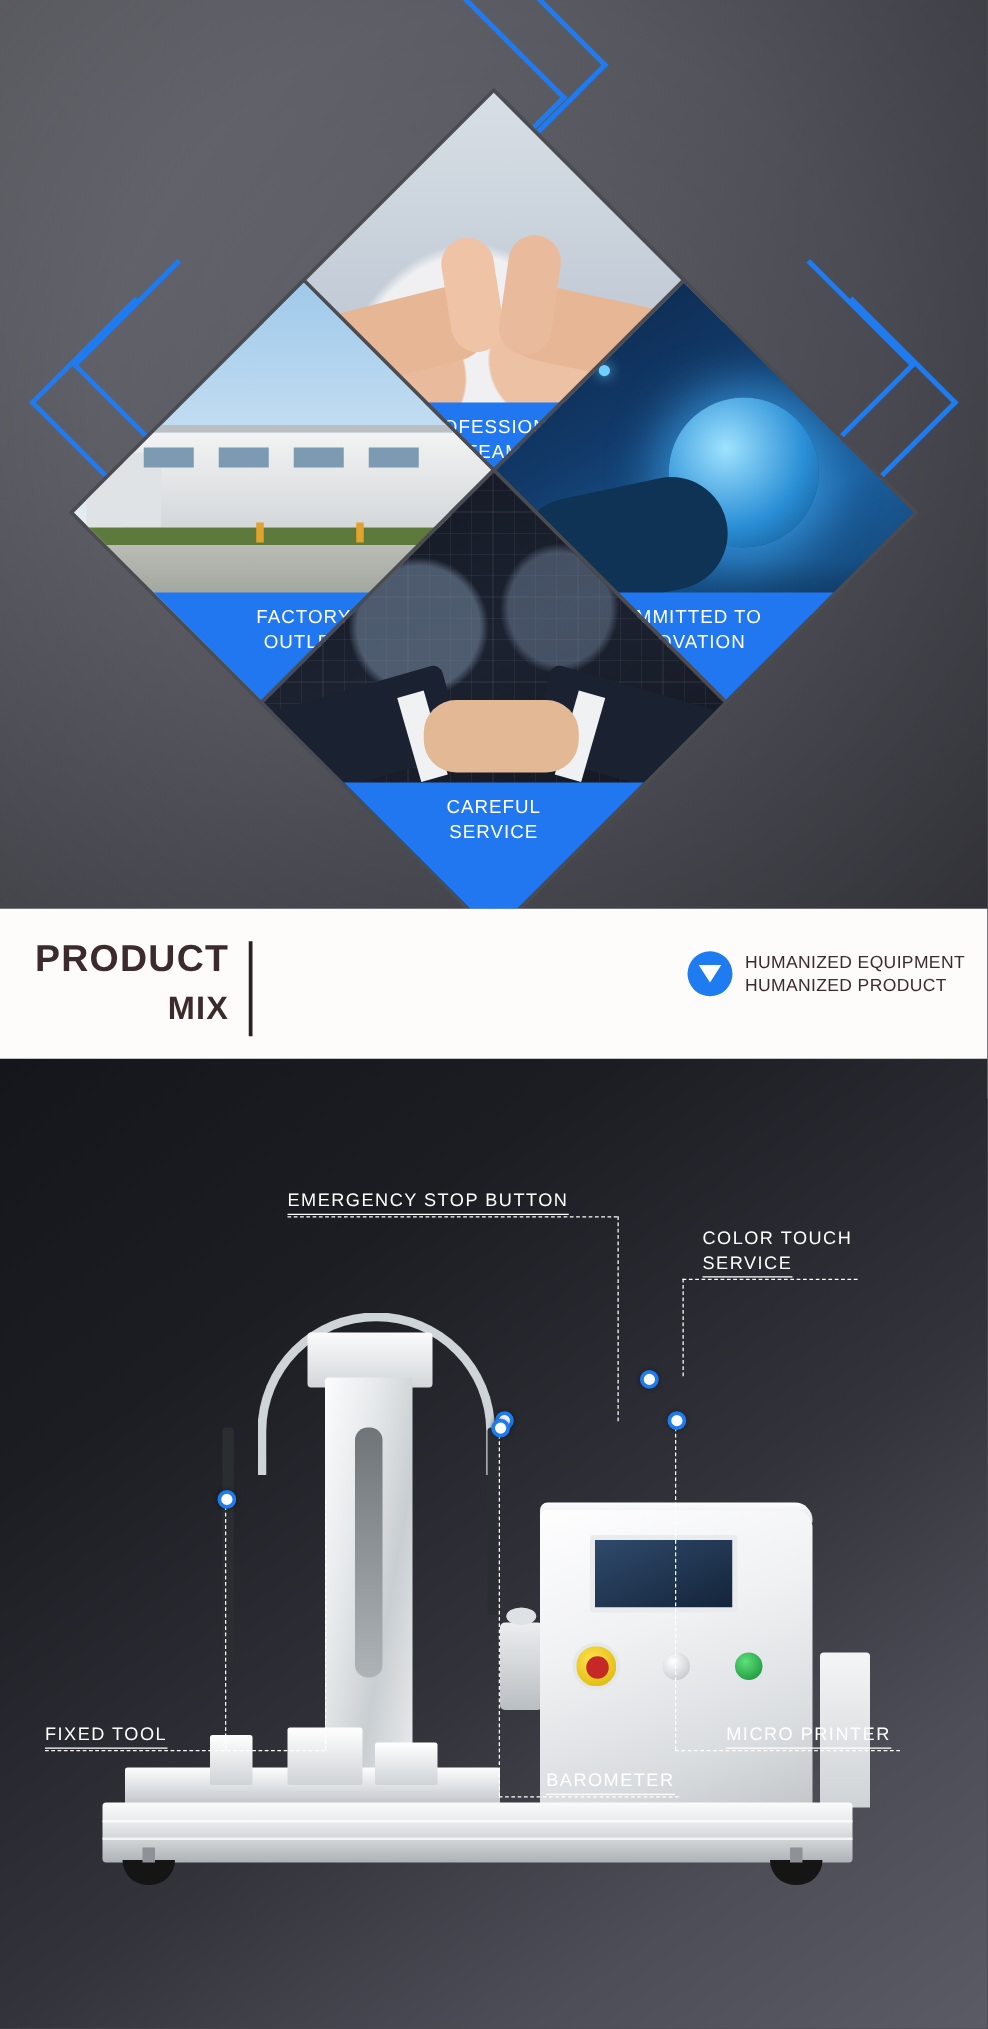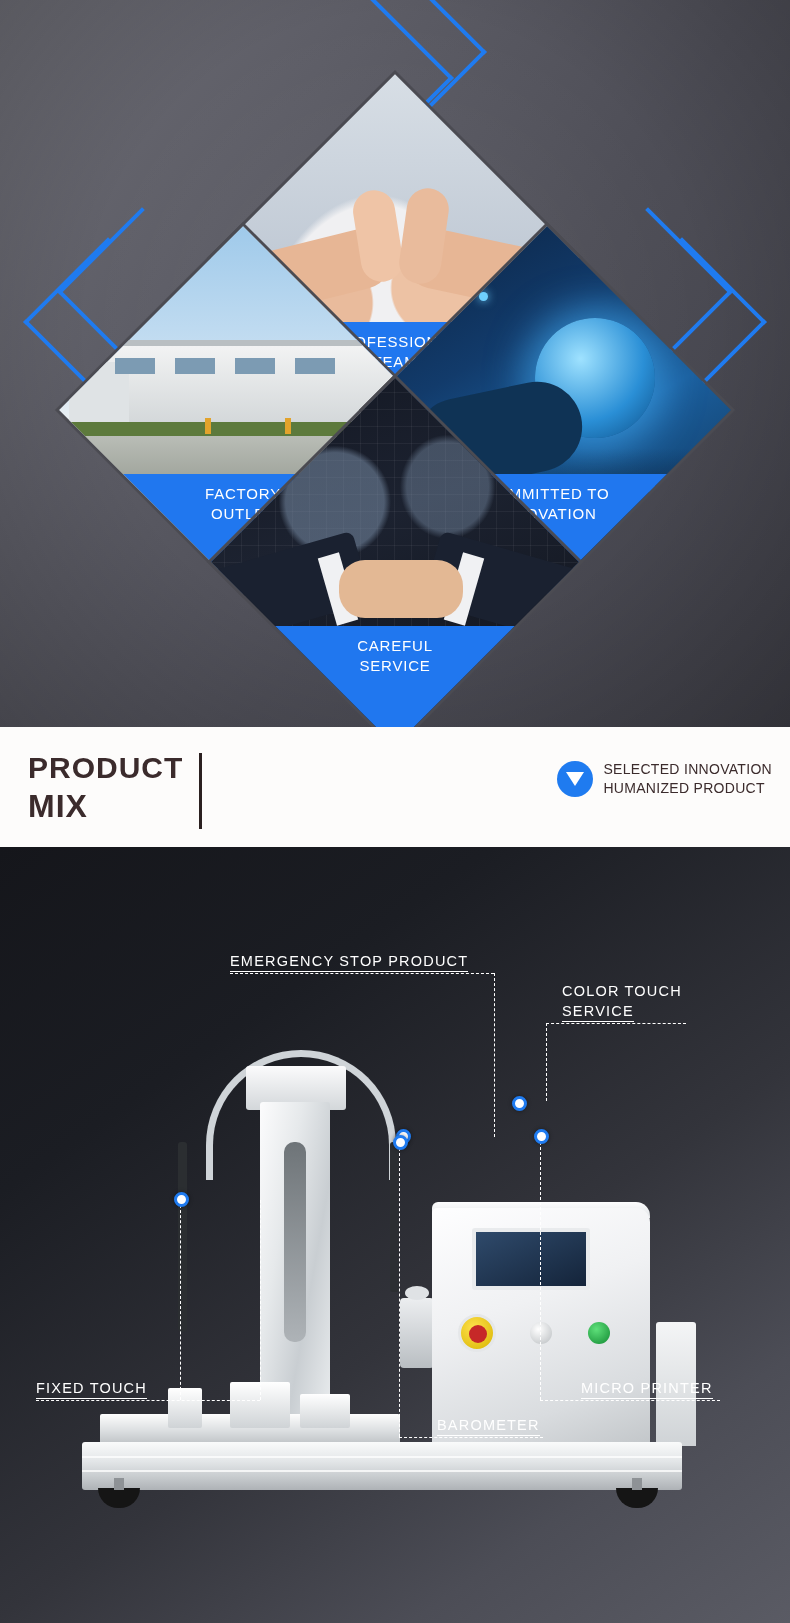--- a/index.html
+++ b/index.html
@@ -114,21 +114,21 @@
   .ph-shake .c2{left:246px;top:180px;transform:rotate(16deg);}
 
   
   .titlebar{
     position:absolute; left:0; top:727px; width:790px; height:152px;
     background:#fdfcfb;
   }
   .pm-wrap{ position:absolute; left:28px; top:22px; display:flex; align-items:flex-start; }
   .pm-text{ color:#3b2b2c; font-weight:bold; letter-spacing:1px; line-height:38px; }
   .pm-l1{ font-size:30px; }
-  .pm-l2{ font-size:32px; }
+  .pm-l2{ font-size:26px; text-align:right; }
   .pm-rule{ width:3px; height:76px; background:#2b2020; margin-left:16px; margin-top:4px; }
 
   .tag-wrap{ position:absolute; right:18px; top:33px; display:flex; align-items:center; }
   .tag-ico{ width:36px; height:36px; border-radius:50%; background:#1f7bf0; position:relative; margin-right:10px; }
   .tag-ico::after{
     content:""; position:absolute; left:9px; top:11px;
     width:0; height:0; border-left:9px solid transparent; border-right:9px solid transparent;
     border-top:14px solid #fff;
   }
   .tag-txt{ color:#3b2b2c; font-size:14px; line-height:19px; letter-spacing:.3px; }
@@ -320,21 +320,21 @@
       <div class="pm-text">
         <div class="pm-l1">PRODUCT</div>
         <div class="pm-l2">MIX</div>
       </div>
       <div class="pm-rule"></div>
     </div>
 
     <div class="tag-wrap">
       <div class="tag-ico"></div>
       <div class="tag-txt">
-        <div>SELECTED INNOVATION</div>
+        <div>HUMANIZED EQUIPMENT</div>
         <div>HUMANIZED PRODUCT</div>
       </div>
     </div>
   </div>
 
   <div class="product">
 
     <div class="mach">
       <div class="hose"></div>
       <div class="tube" style="left:118px;top:120px;width:9px;height:190px;"></div>
@@ -358,32 +358,32 @@
       <div class="btn-g"></div>
       <div class="printer"></div>
 
       <div class="base"></div>
       <div class="base-line" style="top:434px;"></div>
       <div class="base-line" style="top:448px;"></div>
       <div class="foot" style="left:38px;"></div>
       <div class="foot" style="left:556px;"></div>
     </div>
 
-    <div class="callout ul" style="left:230px; top:106px;">EMERGENCY STOP PRODUCT</div>
+    <div class="callout ul" style="left:230px; top:106px;">EMERGENCY STOP BUTTON</div>
     <div class="lead" style="left:230px; top:126px; width:264px; border-bottom-width:1px;"></div>
     <div class="lead" style="left:494px; top:126px; height:164px; border-left-width:1px;"></div>
     <div class="dot" style="left:396px; top:282px;"></div>
 
     <div class="callout" style="left:562px; top:136px;text-align:right;">COLOR TOUCH</div>
     <div class="callout ul" style="left:562px; top:156px;">SERVICE</div>
     <div class="lead" style="left:546px; top:176px; width:140px; border-bottom-width:1px;"></div>
     <div class="lead" style="left:546px; top:176px; height:78px; border-left-width:1px;"></div>
     <div class="dot" style="left:512px; top:249px;"></div>
 
-    <div class="callout ul" style="left:36px; top:533px;">FIXED TOUCH</div>
+    <div class="callout ul" style="left:36px; top:533px;">FIXED TOOL</div>
     <div class="lead" style="left:36px; top:553px; width:224px; border-bottom-width:1px;"></div>
     <div class="lead" style="left:180px; top:353px; height:200px; border-left-width:1px;"></div>
     <div class="lead" style="left:260px; top:353px; height:200px; border-left-width:1px;"></div>
     <div class="dot" style="left:174px; top:345px;"></div>
 
     <div class="callout ul" style="left:437px; top:570px;">BAROMETER</div>
     <div class="lead" style="left:399px; top:590px; width:144px; border-bottom-width:1px;"></div>
     <div class="lead" style="left:399px; top:296px; height:294px; border-left-width:1px;"></div>
     <div class="dot" style="left:393px; top:288px;"></div>
 

